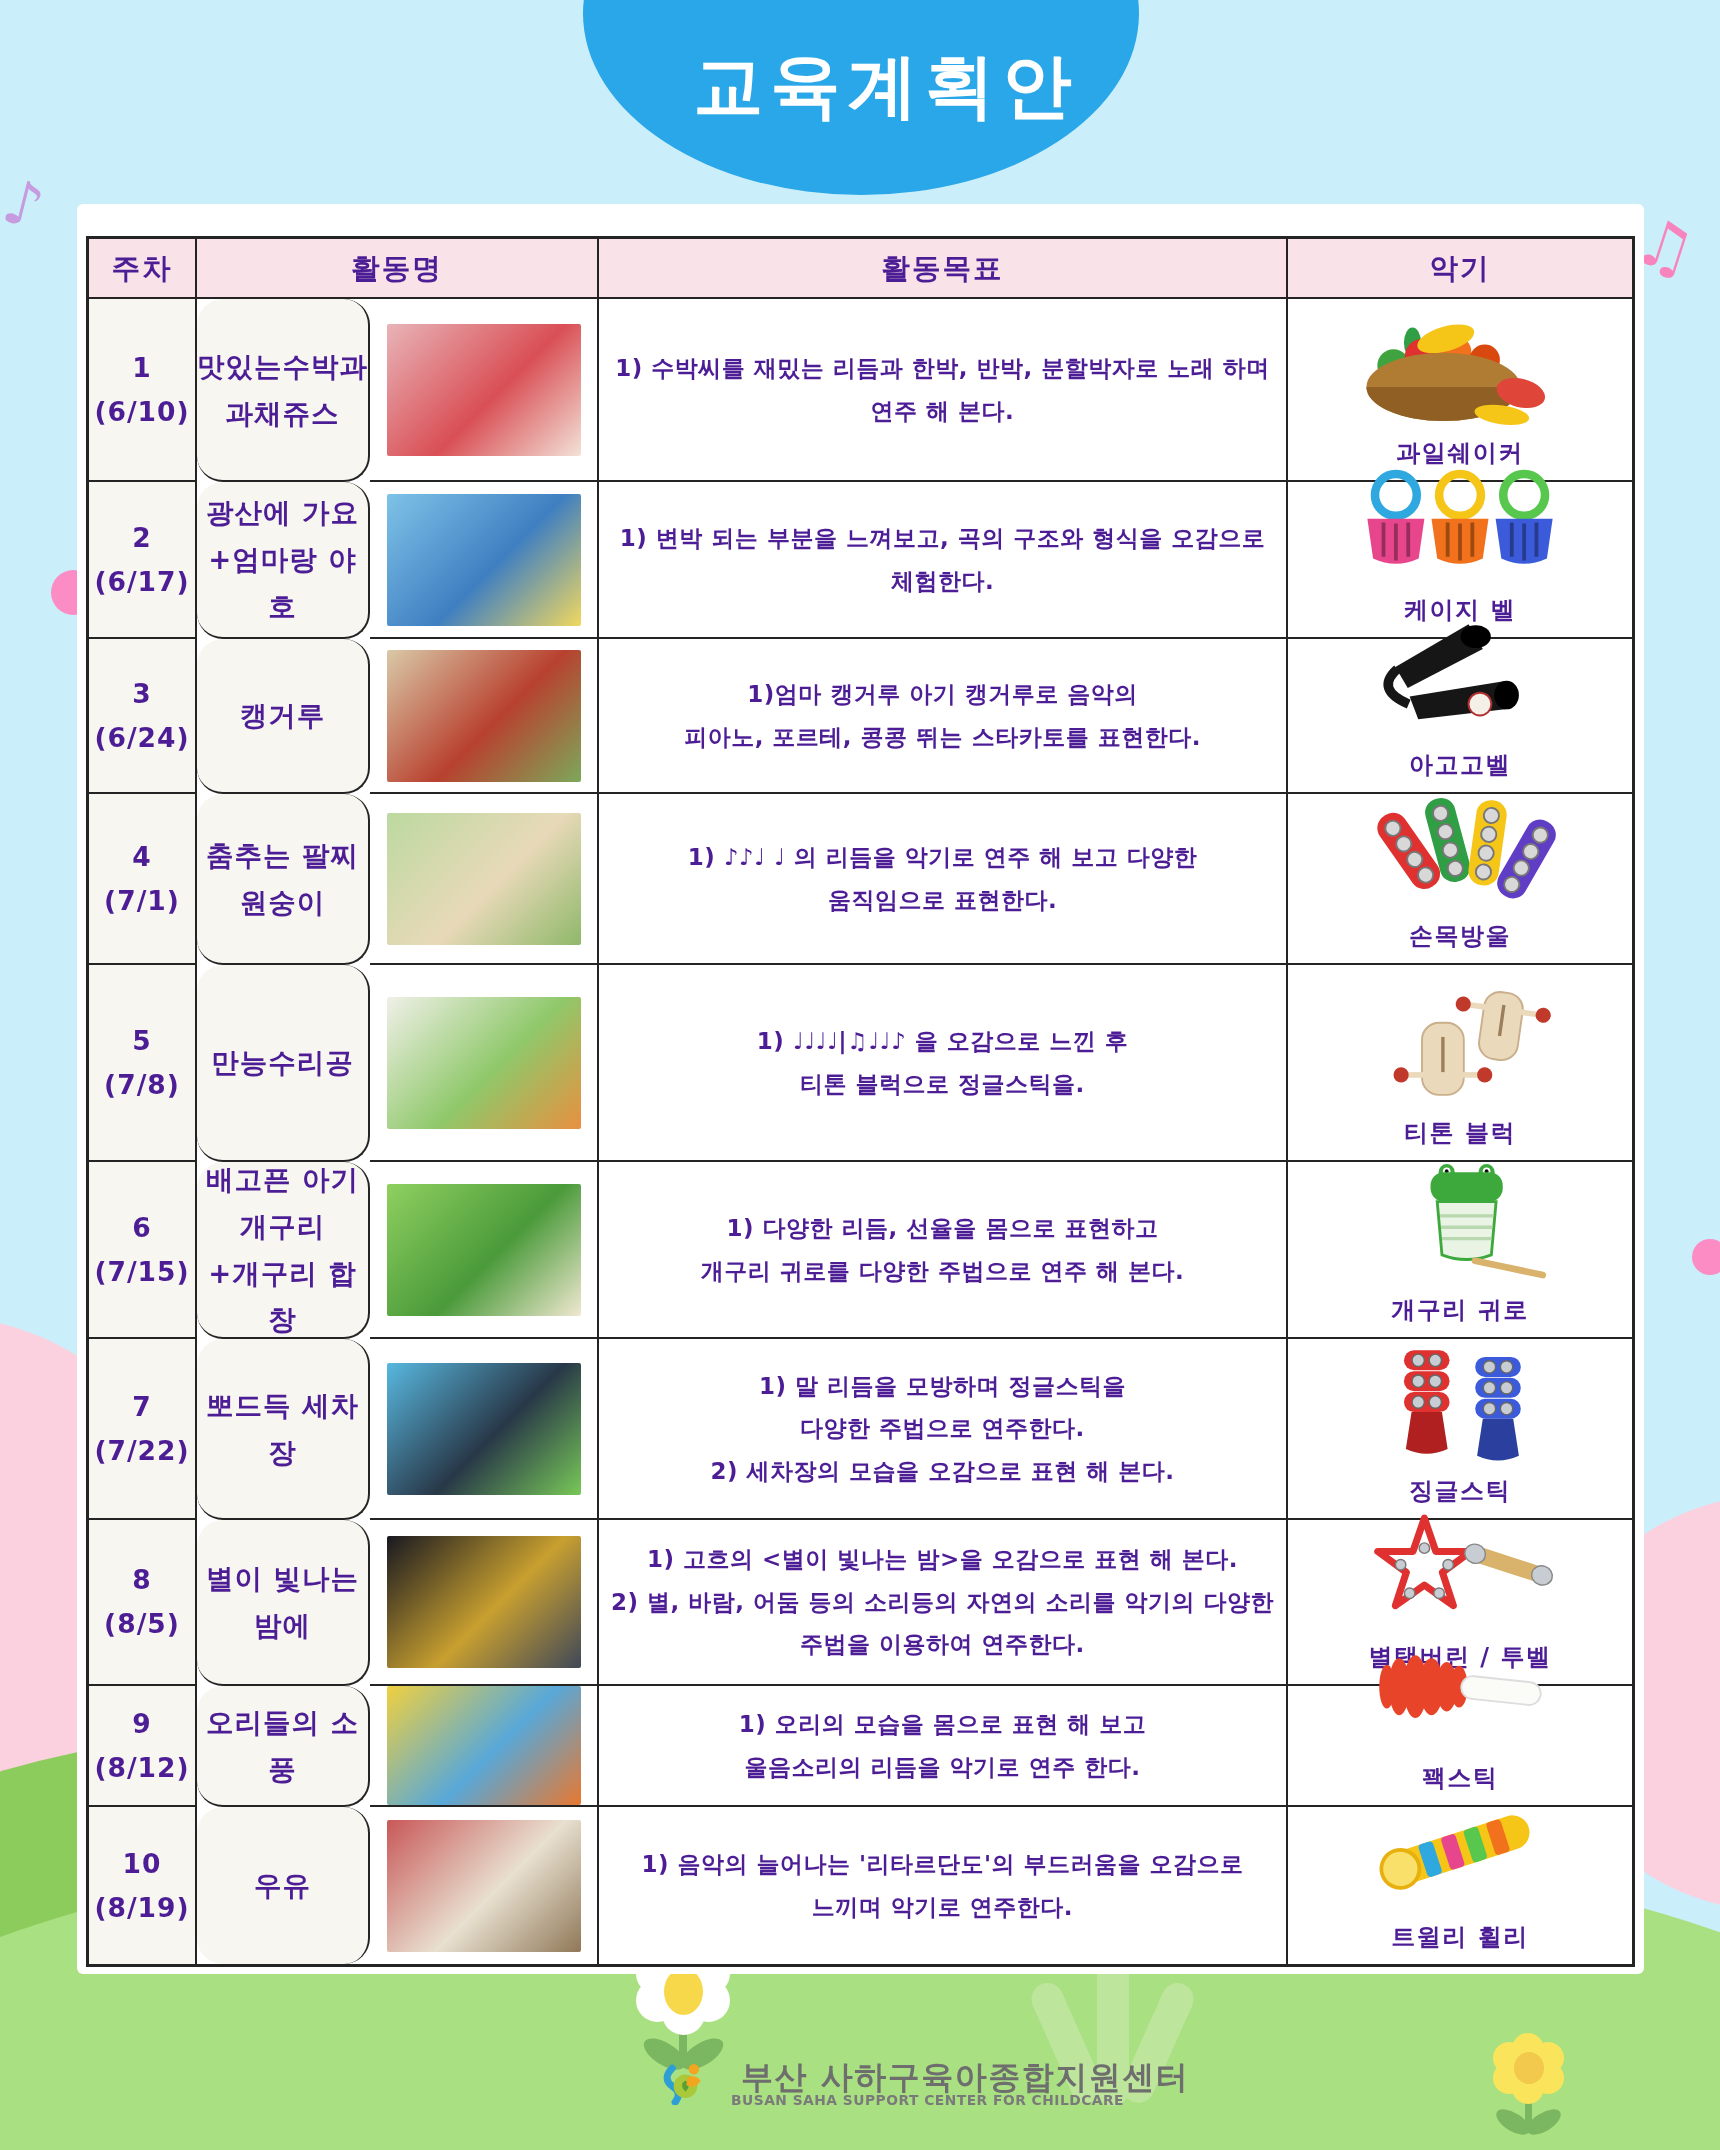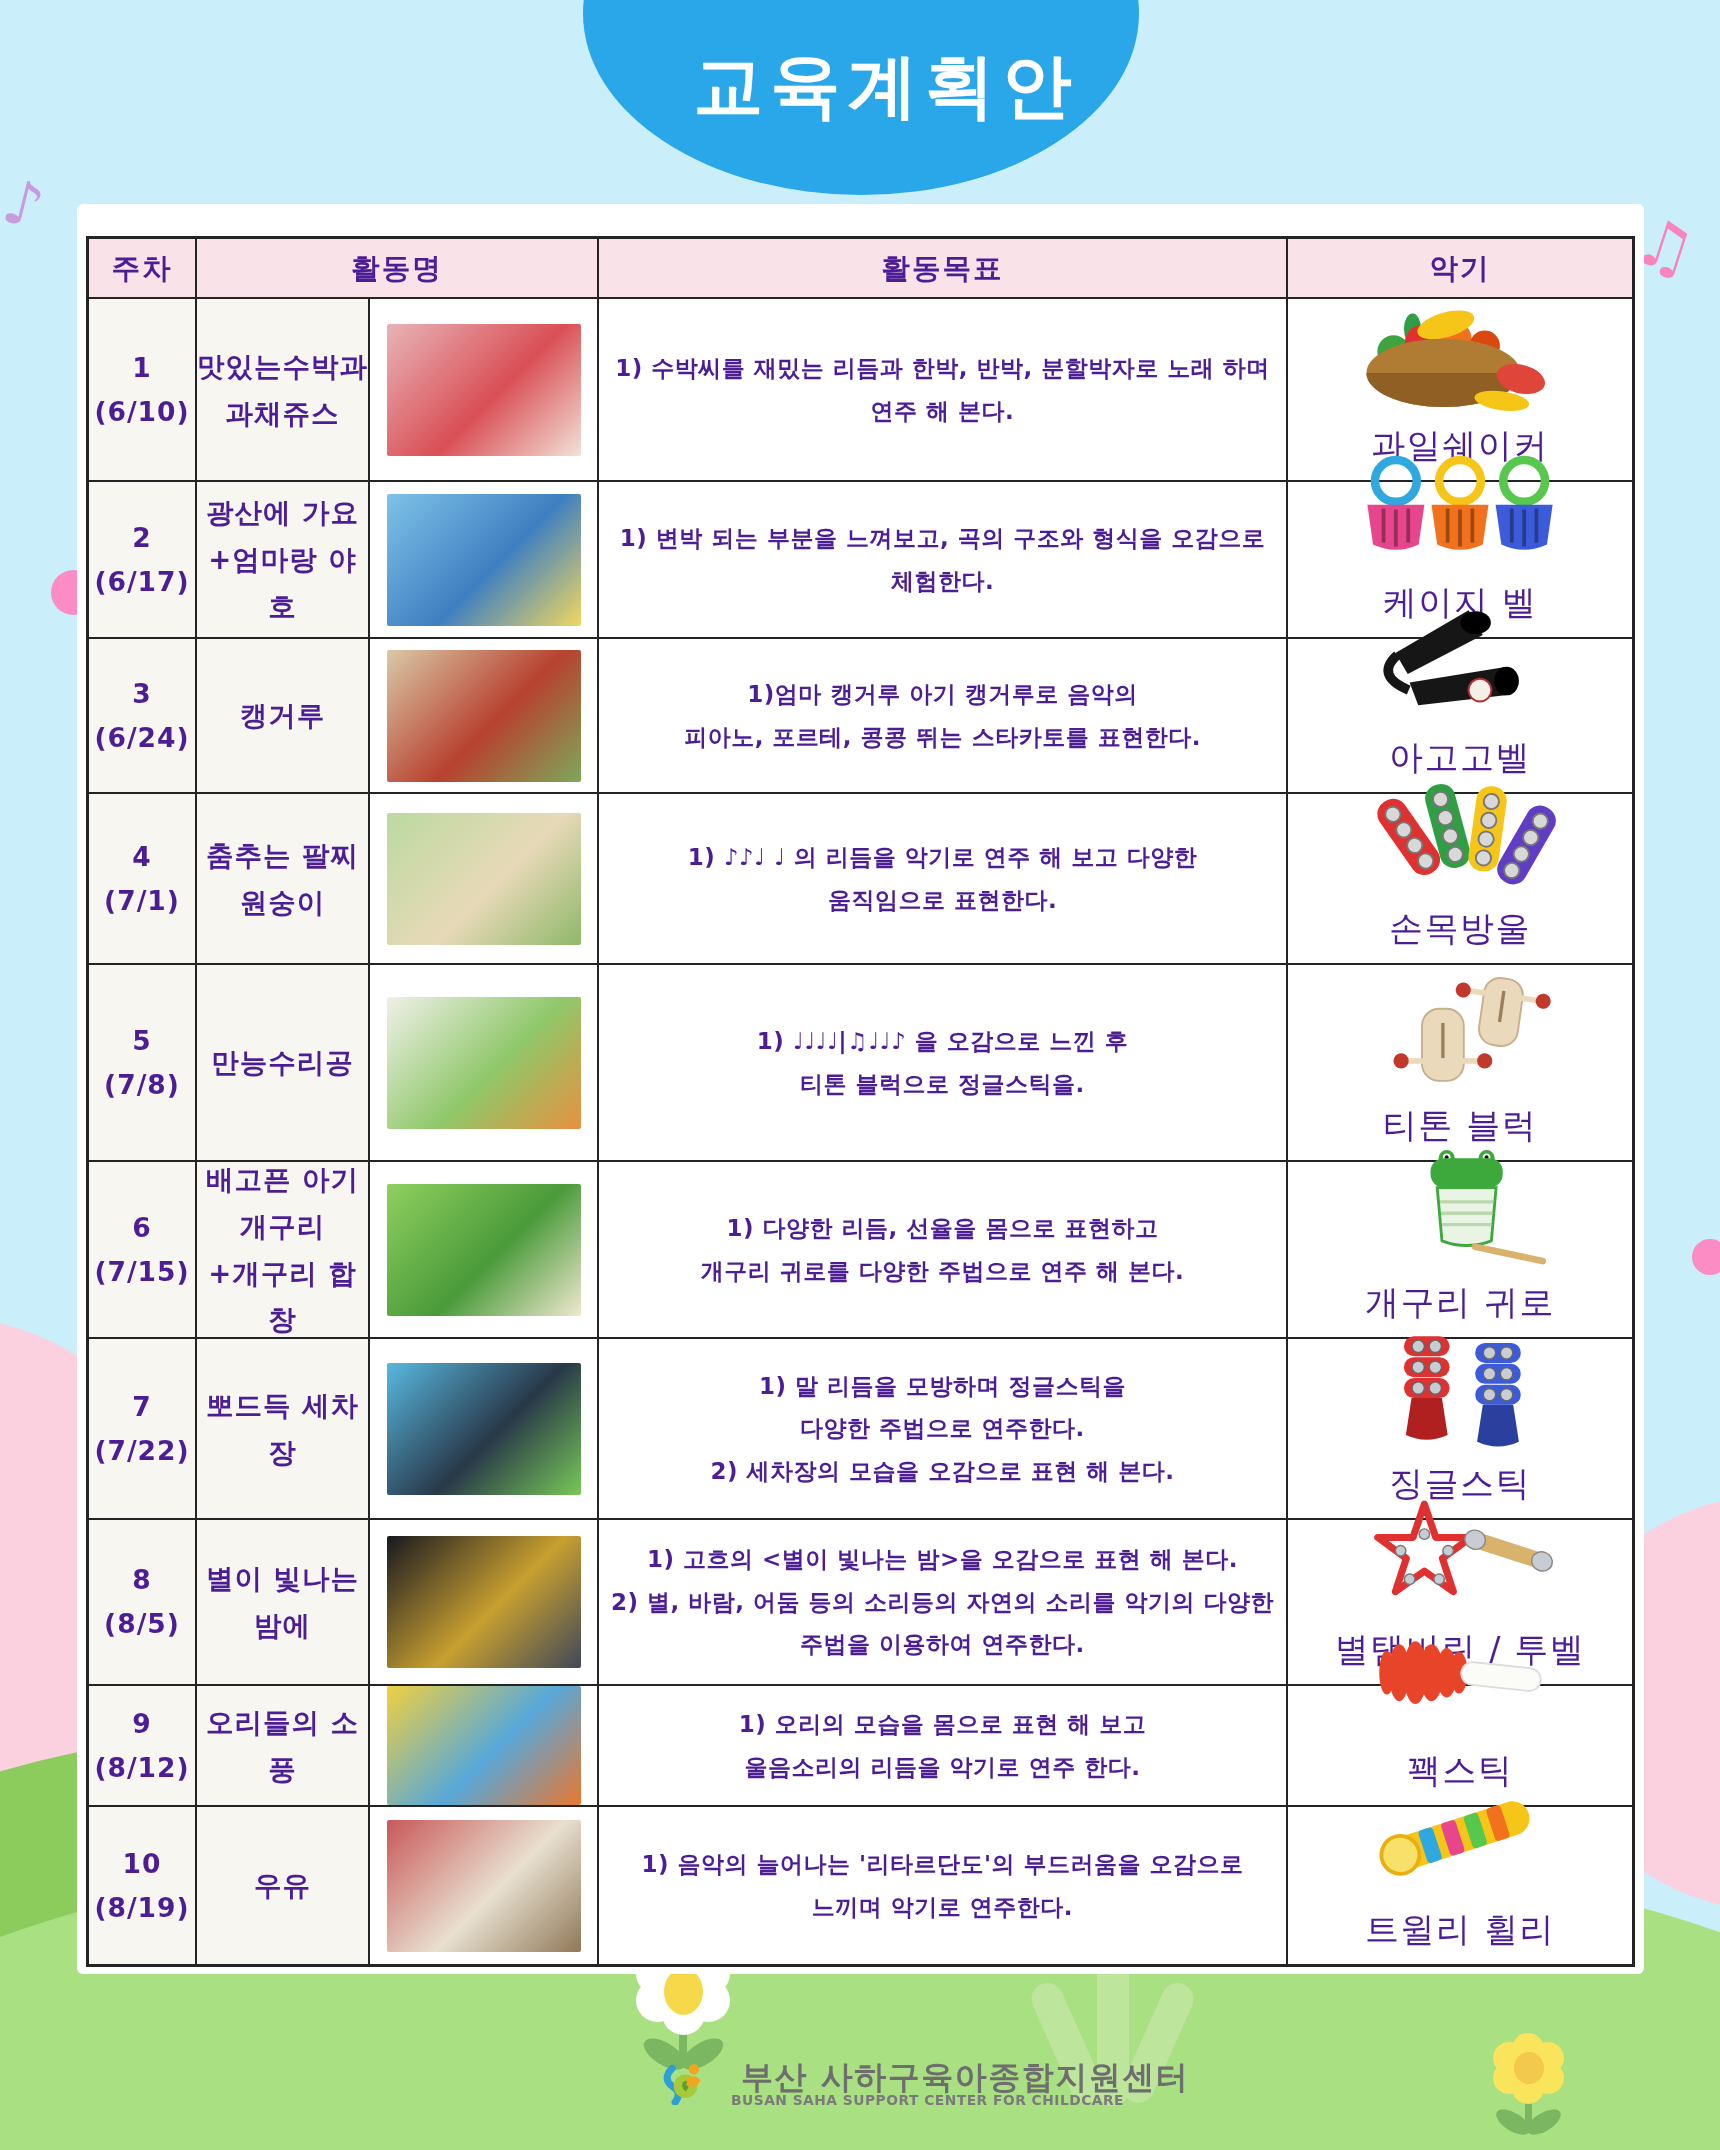--- a/index.html
+++ b/index.html
@@ -45,29 +45,29 @@
   }
   .cell{border-right:2px solid #242424;border-bottom:2px solid #242424;
         display:flex;flex-direction:column;align-items:center;justify-content:center;
         box-sizing:border-box;color:#4c1d95;text-align:center;}
   .cell.no-r{border-right:none;}
   .cell.no-b{border-bottom:none;}
   .hcell{background:#FAE3E8;font-size:28.6px;font-weight:700;letter-spacing:2px;}
   .h-activity{grid-column:2 / 4;}
   .c-week,.c-name{background:#F7F6F0;}
   .c-week{font-size:26.5px;font-weight:700;line-height:1.65;letter-spacing:1px;}
-  .c-name{font-size:27.5px;font-weight:700;line-height:1.7;letter-spacing:1px;}
+  .c-name{font-size:27.5px;font-weight:700;line-height:1.7;letter-spacing:1px;border-radius:26px;}
   .c-photo{background:#FFFFFF;}
   .photo{width:194px;height:132px;border-radius:2px;}
   .c-goal{background:#FFFFFF;font-size:23px;font-weight:700;line-height:1.85;letter-spacing:0.5px;padding:0 5.1px;}
   .goal-line{white-space:nowrap;}
   .c-instr{background:#FFFFFF;justify-content:flex-end;padding-bottom:11.2px;gap:5.1px;}
   .instr-art{width:214px;height:133px;display:flex;align-items:center;justify-content:center;}
   .instr-art svg{width:100%;height:100%;}
-  .instr-label{font-size:34px;font-weight:400;letter-spacing:1.5px;}
+  .instr-label{font-size:24px;font-weight:700;letter-spacing:1.5px;}
   
   #footer-logo{left:661px;top:2058px;width:47px;height:47px;}
   #footer-ko{left:741px;top:2056px;font-size:32px;font-weight:700;color:#6E6E6E;letter-spacing:1.5px;}
   #footer-en{left:716px;top:2092px;width:423px;text-align:center;font-size:13.8px;font-weight:700;color:#7A7A7A;letter-spacing:0.5px;}
 </style>
 </head>
 <body>
 
 <div class="abs" id="pink-blob-left"></div>
 <div class="abs" id="pink-blob-right"></div>

